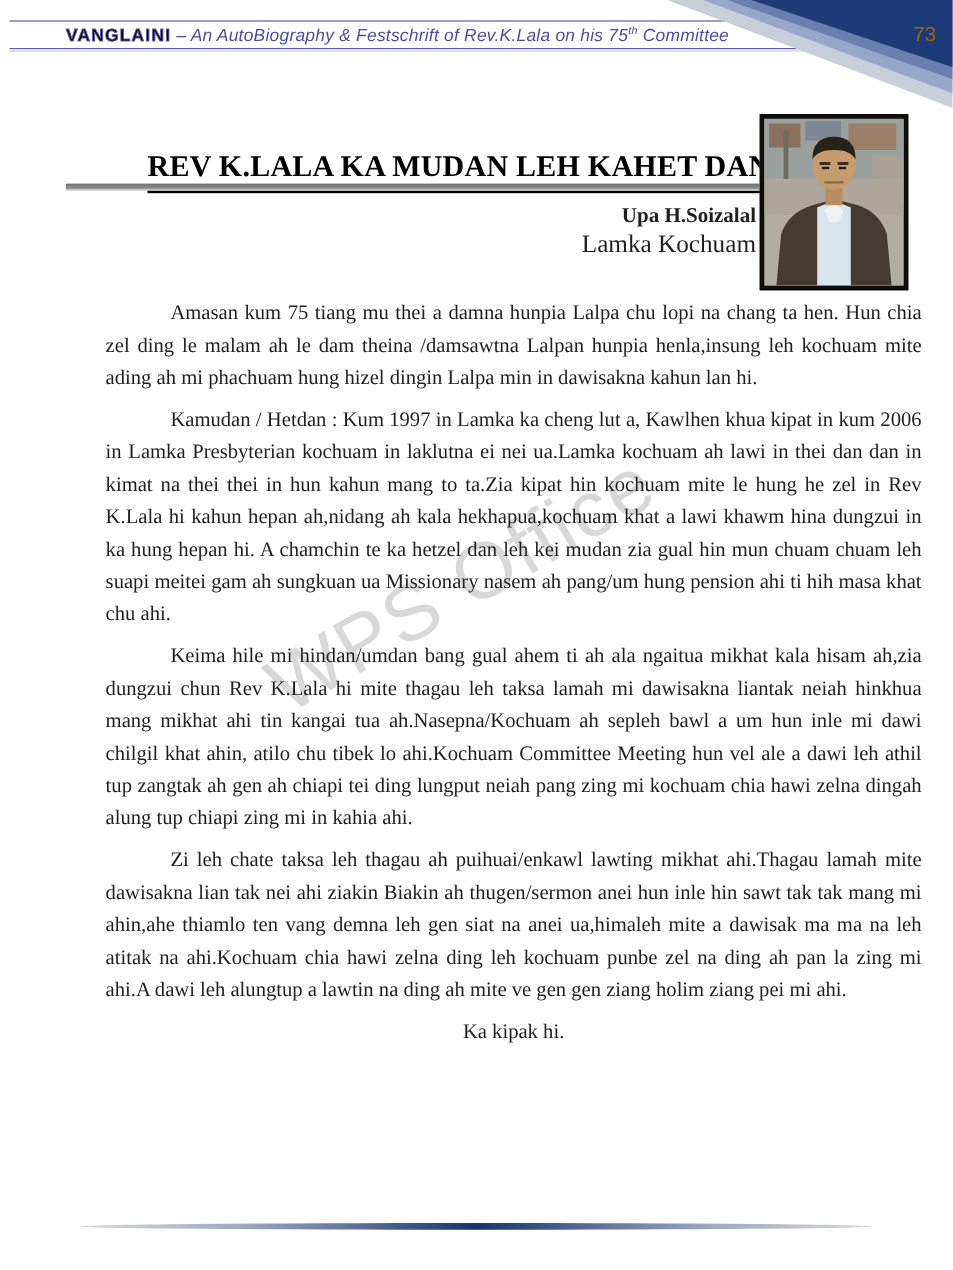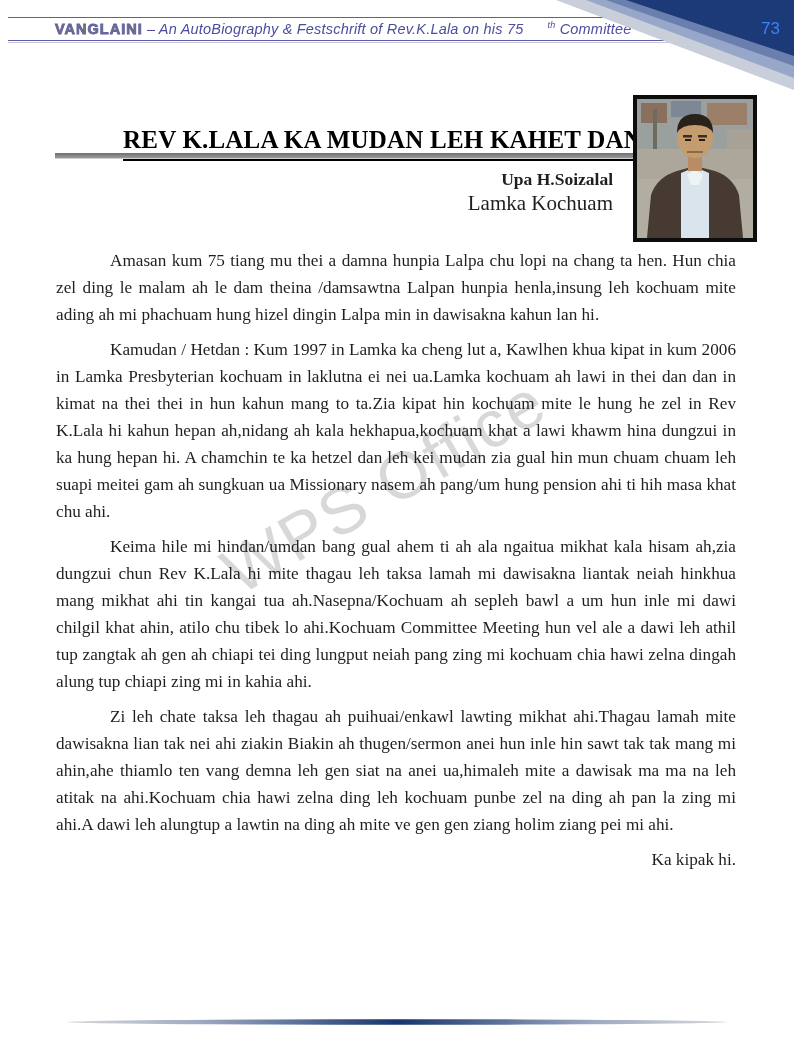--- a/index.html
+++ b/index.html
@@ -11,55 +11,55 @@
   .banner-line{position:absolute;left:8px;right:8px;height:0;border-top:1.5px solid #5c5ca8;z-index:1;}
   .banner-line.top{top:17px;}
   .banner-line.bottom{top:40px;}
   .banner-line.shadow{top:42px;border-top:1px solid #c9c9d6;}
   .banner-text{
     position:absolute;left:55px;top:20px;z-index:2;white-space:nowrap;
     font-family:"Liberation Sans","DejaVu Sans",sans-serif;font-style:italic;
     font-size:14.5px;color:#4d4d9e;letter-spacing:.2px;
   }
   .banner-text .masthead{
-    font-style:normal;font-weight:bold;letter-spacing:1px;color:#737373;
+    font-style:normal;font-weight:bold;letter-spacing:1px;color:#000000;
     -webkit-text-stroke:0.8px #5c5ca8;
   }
-  .banner-text sup{font-size:9px;margin-left:24px;}
+  .banner-text sup{font-size:9px;}
   
   .corner{position:absolute;top:0;right:0;width:260px;height:92px;z-index:3;}
   .page-number{
-    position:absolute;top:19px;right:14px;z-index:4;color:#3b82f6;
+    position:absolute;top:19px;right:14px;z-index:4;color:#a16207;
     font-family:"Liberation Sans","DejaVu Sans",sans-serif;font-size:17px;
   }
   
   .title{
     position:absolute;left:123px;top:126px;z-index:2;
     font-size:25px;font-weight:bold;color:#000;
     border-bottom:2.5px solid #000;padding-bottom:5px;letter-spacing:.2px;white-space:nowrap;text-align:right;
   }
   .rule{
     position:absolute;left:55px;top:153px;width:578px;height:5px;z-index:1;
     background:linear-gradient(#6e6e6e,#9b9b9b);border-bottom:1px solid #cfcfcf;
   }
-  .byline{position:absolute;left:56px;top:167px;width:557px;text-align:right;z-index:2;line-height:24px;}
+  .byline{position:absolute;left:73px;top:167px;width:557px;text-align:right;z-index:2;line-height:24px;}
   .byline .author{font-weight:bold;font-size:17.5px;}
   .byline .org{font-size:21px;}
   
   .photo{
     position:absolute;left:633px;top:95px;width:116px;height:139px;
     border:4px solid #0d0d0d;z-index:3;background:#b4afa3;
   }
   .photo svg{display:block;}
   
-  .body-text{position:absolute;left:56px;top:247px;width:680px;z-index:2;}
+  .body-text{position:absolute;left:88px;top:247px;width:680px;z-index:2;}
   .body-text p{
     margin:0 0 8px 0;font-size:17.2px;line-height:27px;text-align:justify;text-indent:54px;
   }
-  .body-text p.no-indent{text-indent:0;text-align:right;}
+  .body-text p.no-indent{text-indent:0;text-align:center;}
   
   .watermark{
     position:absolute;left:228px;top:538px;z-index:1;white-space:nowrap;
     font-family:"Liberation Sans","DejaVu Sans",sans-serif;font-size:66px;
     color:#b9b9b9;opacity:.55;transform:rotate(-30deg);transform-origin:0 50%;letter-spacing:2px;
   }
   
   .footer-rule{position:absolute;left:67px;top:1018px;width:660px;height:8px;z-index:2;}
 </style>
 </head>

